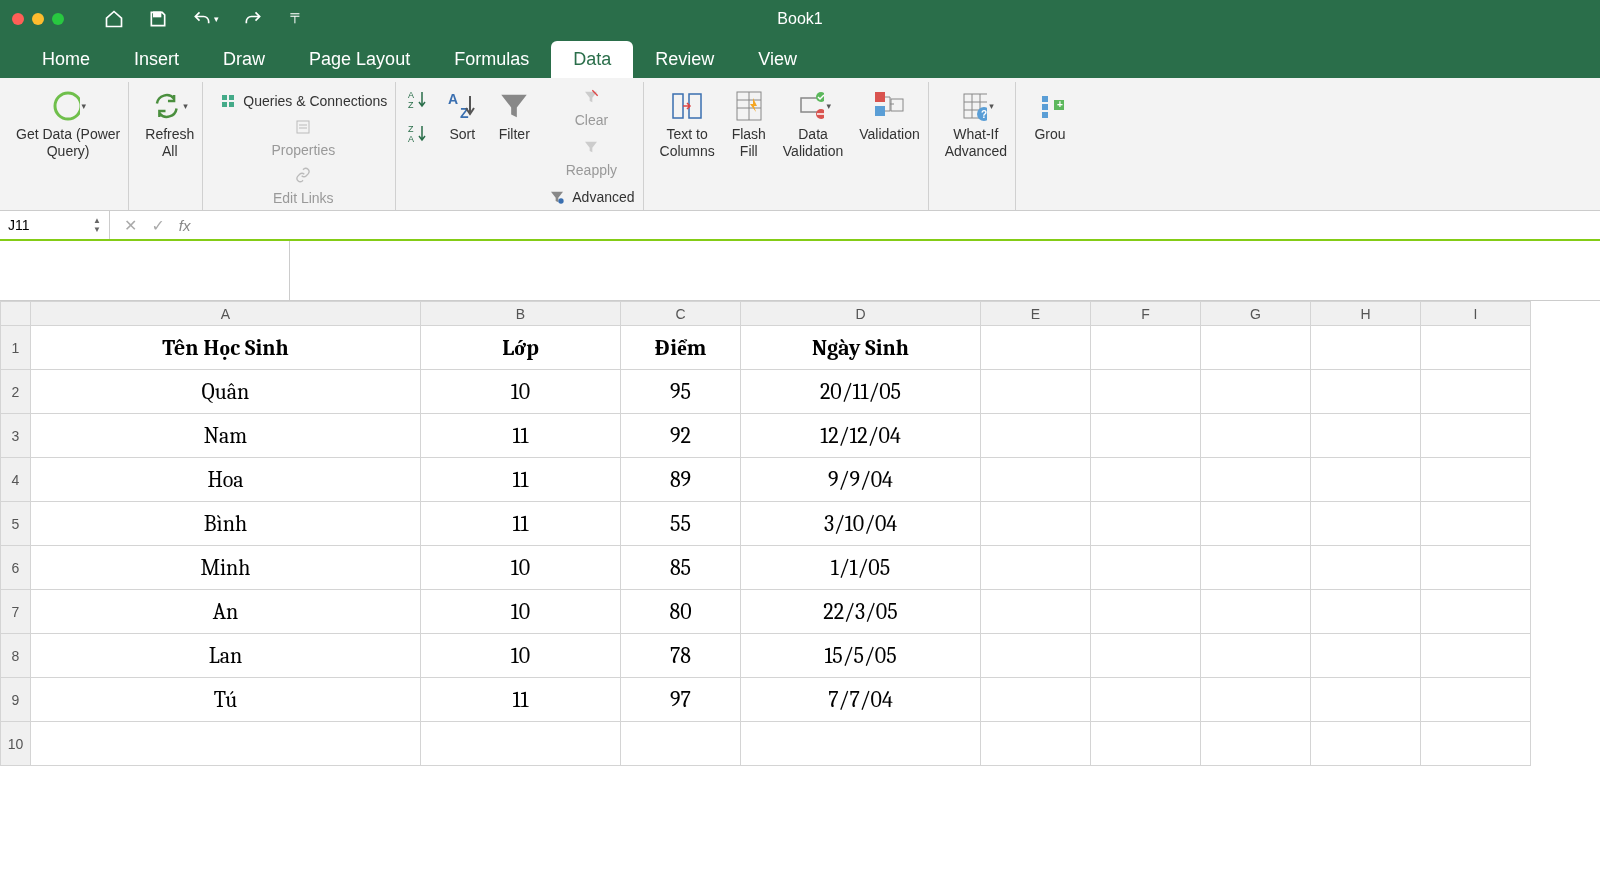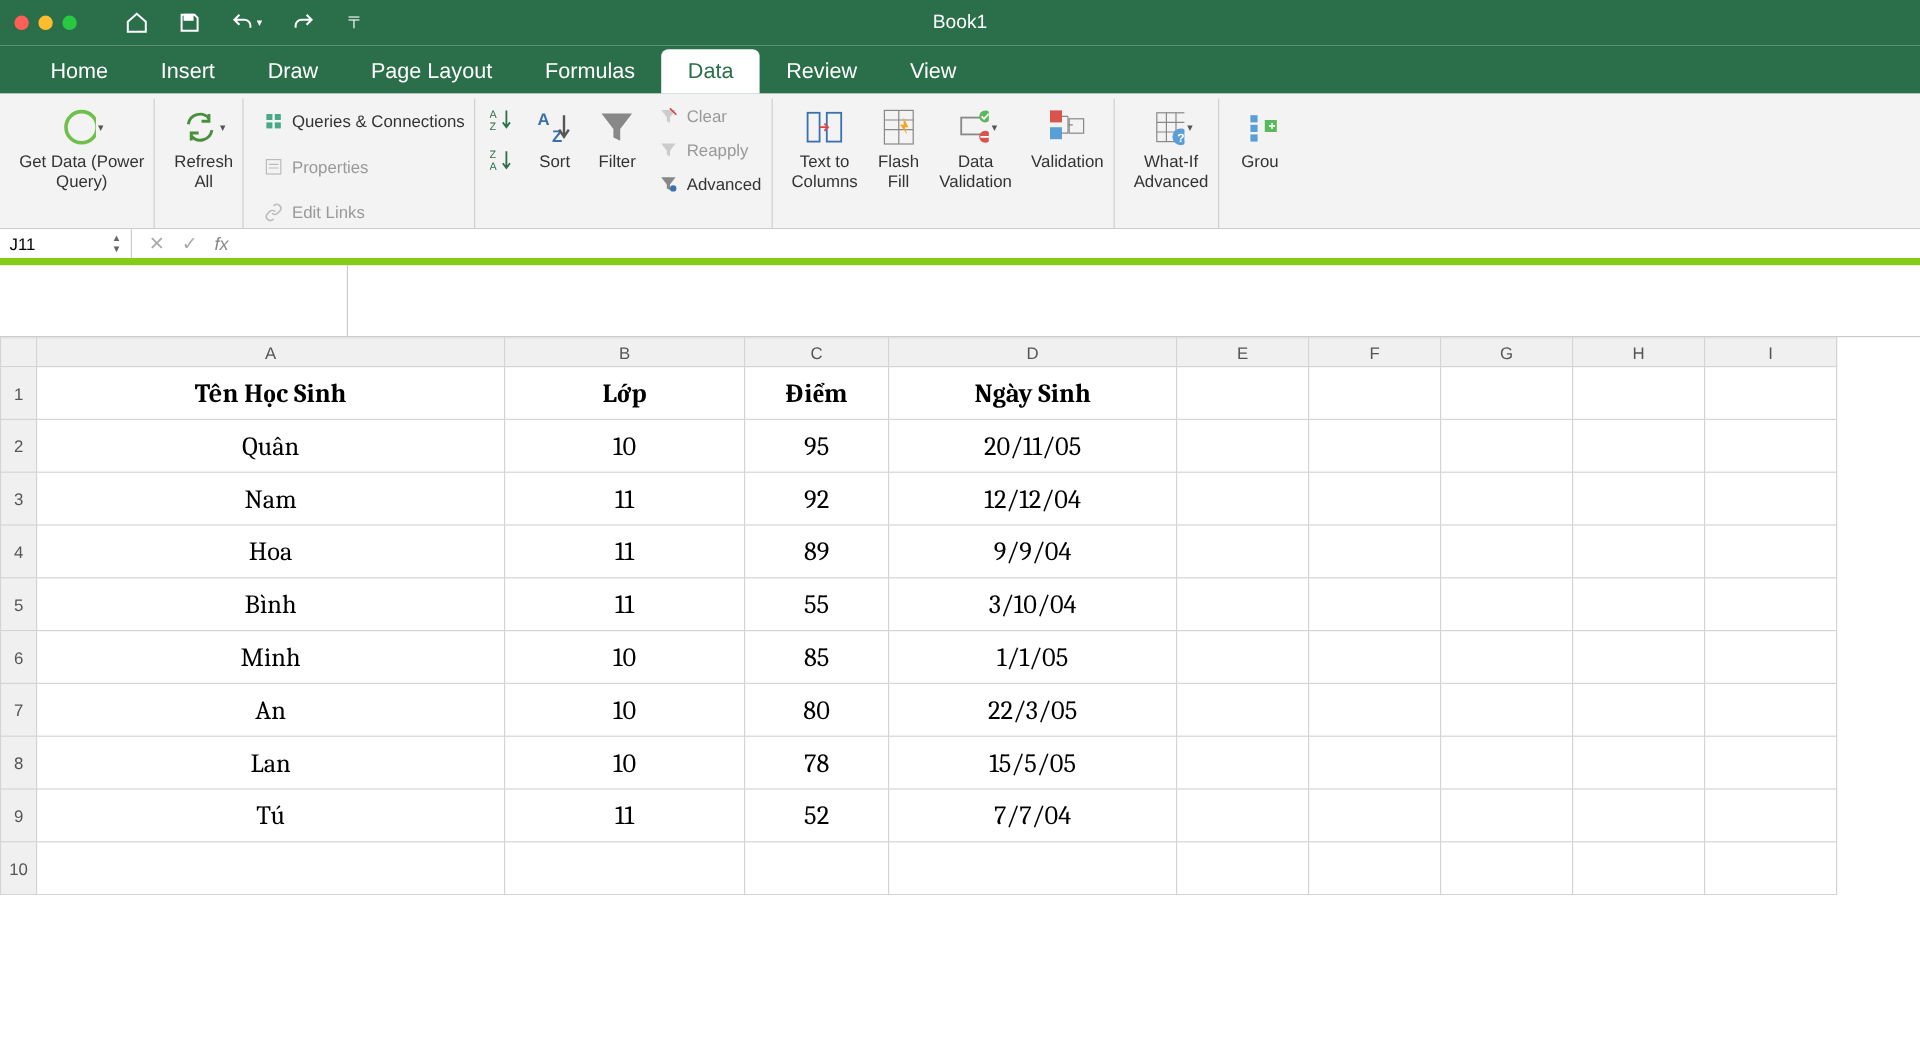--- a/index.html
+++ b/index.html
@@ -19,25 +19,25 @@
 .menu-tab { color: #fff; font-size: 18px; padding: 8px 22px; cursor: pointer; margin-top: 38px; }
 .menu-tab.active { background: #fff; color: #2a6e4a; border-radius: 6px 6px 0 0; font-weight: 500; }
 
 .ribbon { background: #f3f3f3; border-bottom: 1px solid #ccc; min-height: 112px; display: flex; padding: 4px 8px 0 8px; gap: 8px; }
 .ribbon-group { display: flex; flex-direction: column; align-items: center; justify-content: flex-start; padding: 2px 4px; border-right: 1px solid #d0d0d0; }
 .ribbon-group:last-child { border-right: none; }
 .ribbon-big-btn { display: flex; flex-direction: column; align-items: center; gap: 2px; padding: 4px; cursor: pointer; text-align: center; font-size: 14px; color: #333; line-height: 1.2; }
 .ribbon-big-btn .ricon { width: 36px; height: 36px; display: flex; align-items: center; justify-content: center; }
 .ribbon-small-btn { display: flex; align-items: center; gap: 6px; padding: 2px 4px; cursor: pointer; font-size: 14px; color: #333; }
 .ribbon-small-btn .ricon-sm { width: 18px; height: 18px; display: flex; align-items: center; justify-content: center; }
-.ribbon-small-btn.disabled { color: #999; }
-.ribbon-col { display: flex; flex-direction: column; gap: 16px; justify-content: center; }
+.ribbon-small-btn.disabled { color: #999; flex-direction: column; }
+.ribbon-col { display: flex; flex-direction: column; gap: 4px; justify-content: center; }
 .ribbon-row { display: flex; gap: 8px; align-items: flex-start; }
 
-.formula-bar { display: flex; align-items: center; border-bottom: 6px solid #84cc16; background: #fff; height: 30px; }
+.formula-bar { display: flex; align-items: center; border-bottom: 2px solid #84cc16; background: #fff; height: 30px; }
 .name-box { width: 110px; border-right: 1px solid #ccc; height: 100%; display: flex; align-items: center; padding: 0 8px; position: relative; }
 .name-box input { border: none; width: 70px; font-size: 14px; outline: none; }
 .name-box-arrows { display: flex; flex-direction: column; font-size: 8px; color: #666; margin-left: auto; }
 .formula-icons { display: flex; gap: 14px; padding: 0 14px; color: #aaa; align-items: center; }
 .formula-input-area { flex: 1; padding: 0 8px; }
 
 .expand-area { height: 60px; border-bottom: 1px solid #ccc; display: flex; }
 .expand-left { width: 290px; border-right: 1px solid #ccc; }
 
 .grid-wrap { overflow: auto; }
@@ -448,21 +448,21 @@
           <td class="cell"></td>
           <td class="cell"></td>
           <td class="cell"></td>
           <td class="cell"></td>
           <td class="cell"></td>
         </tr>
         <tr>
           <th class="row-head">9</th>
           <td class="cell">Tú</td>
           <td class="cell">11</td>
-          <td class="cell">52</td>
+          <td class="cell">97</td>
           <td class="cell">7/7/04</td>
           <td class="cell"></td>
           <td class="cell"></td>
           <td class="cell"></td>
           <td class="cell"></td>
           <td class="cell"></td>
         </tr>
         <tr>
           <th class="row-head">10</th>
           <td class="cell"></td>

